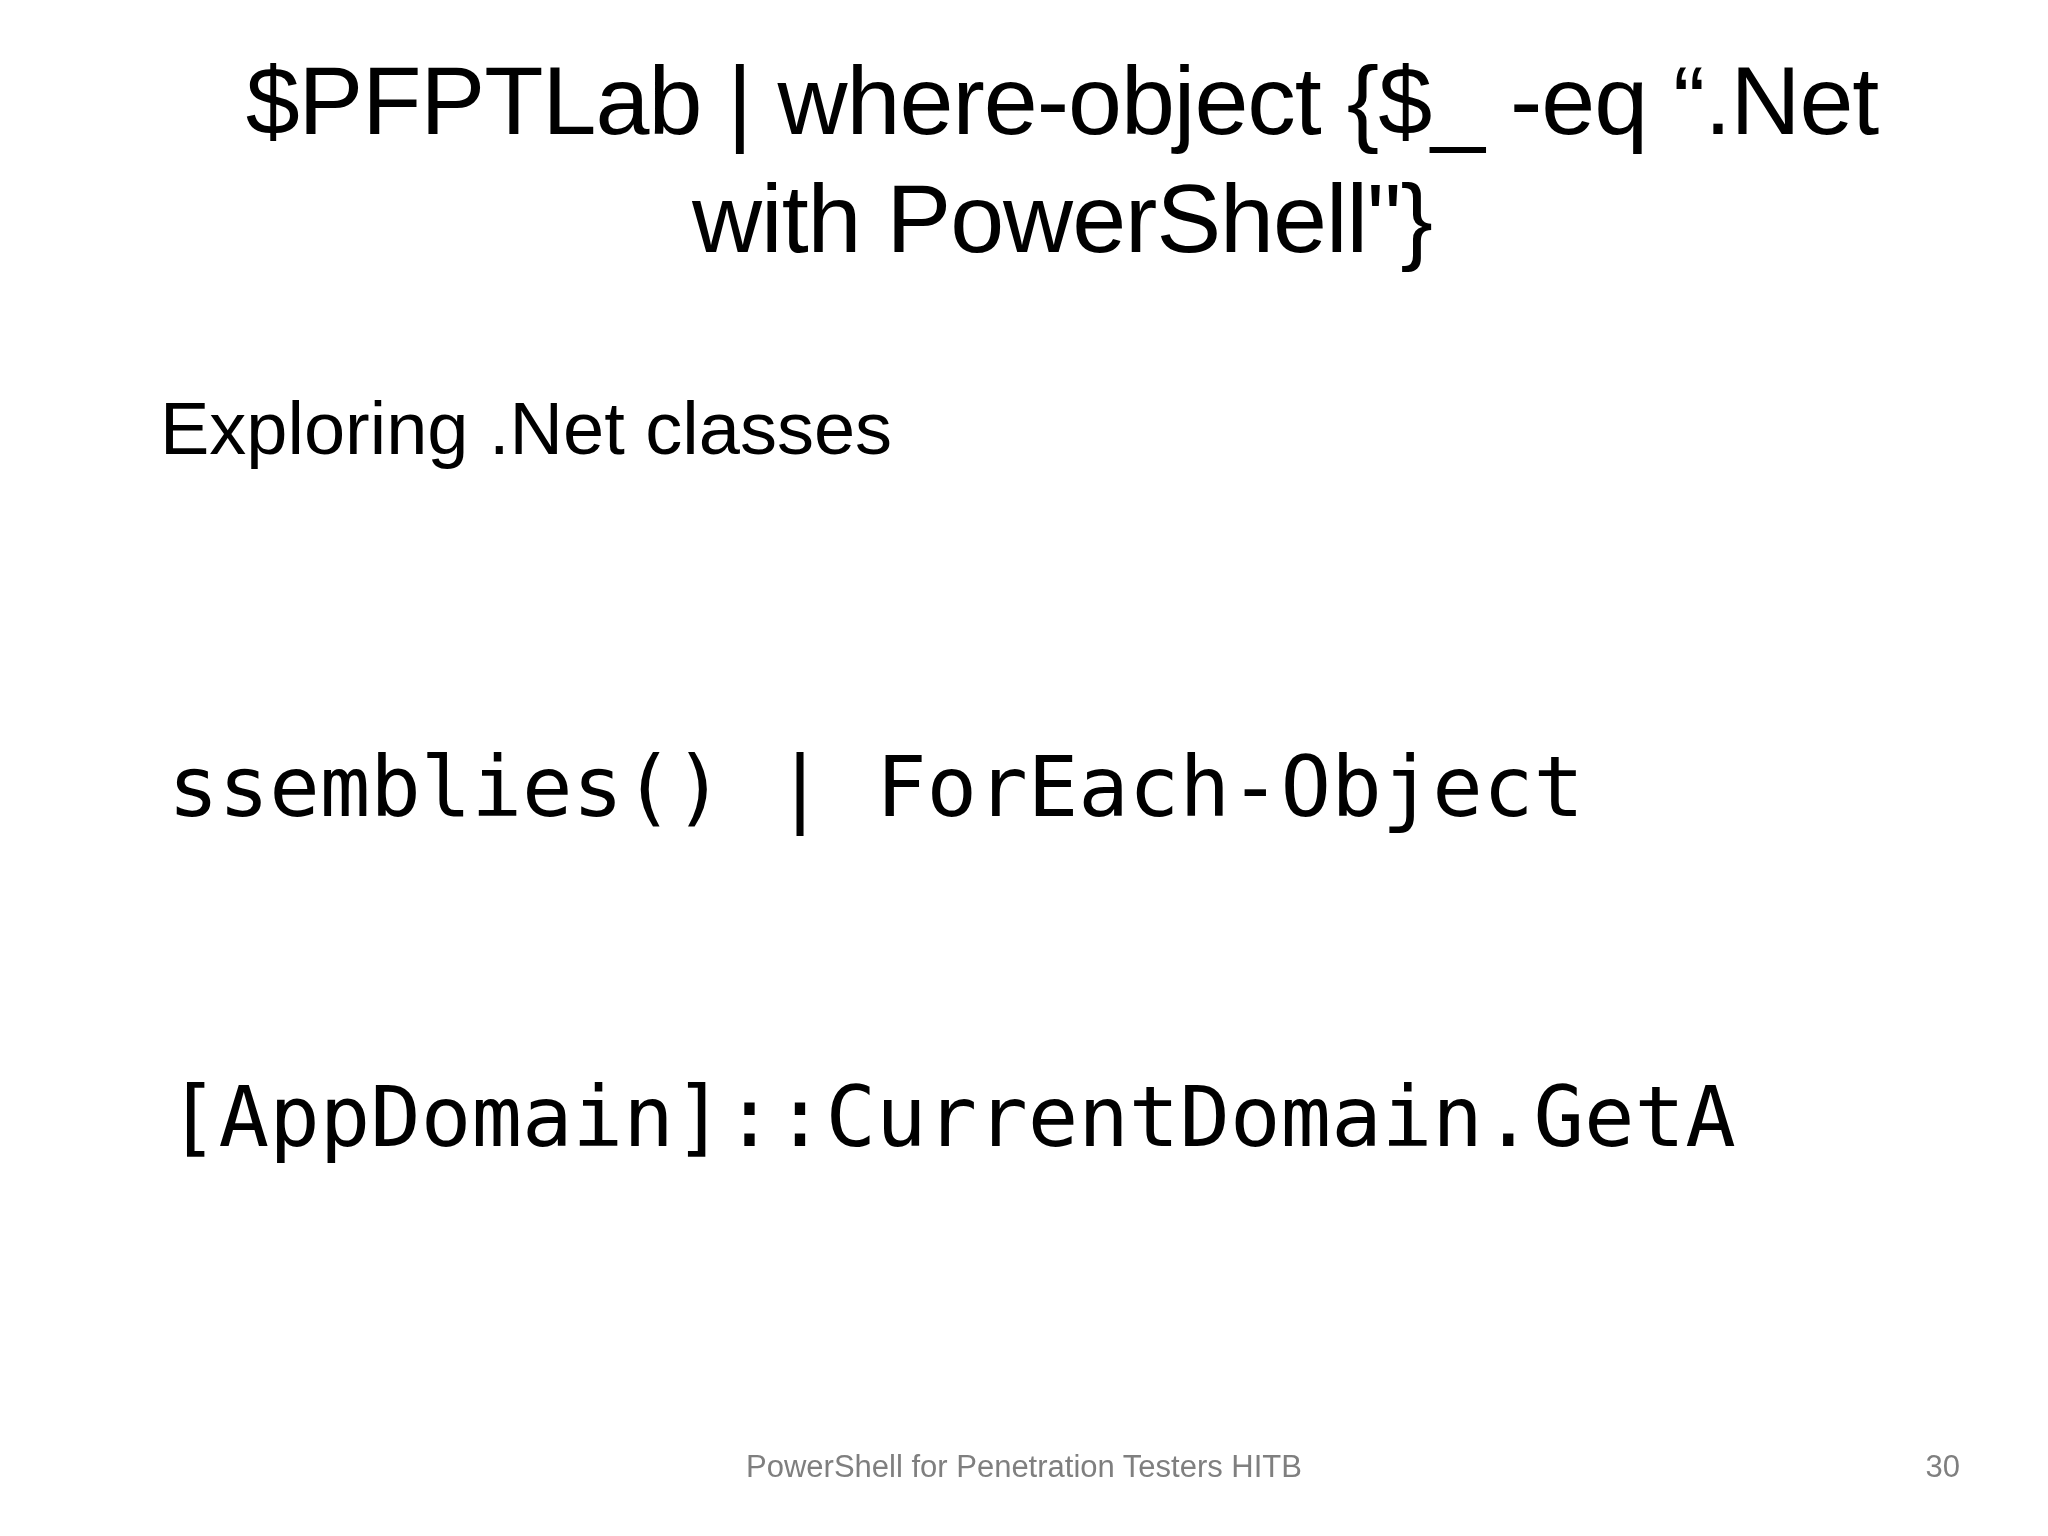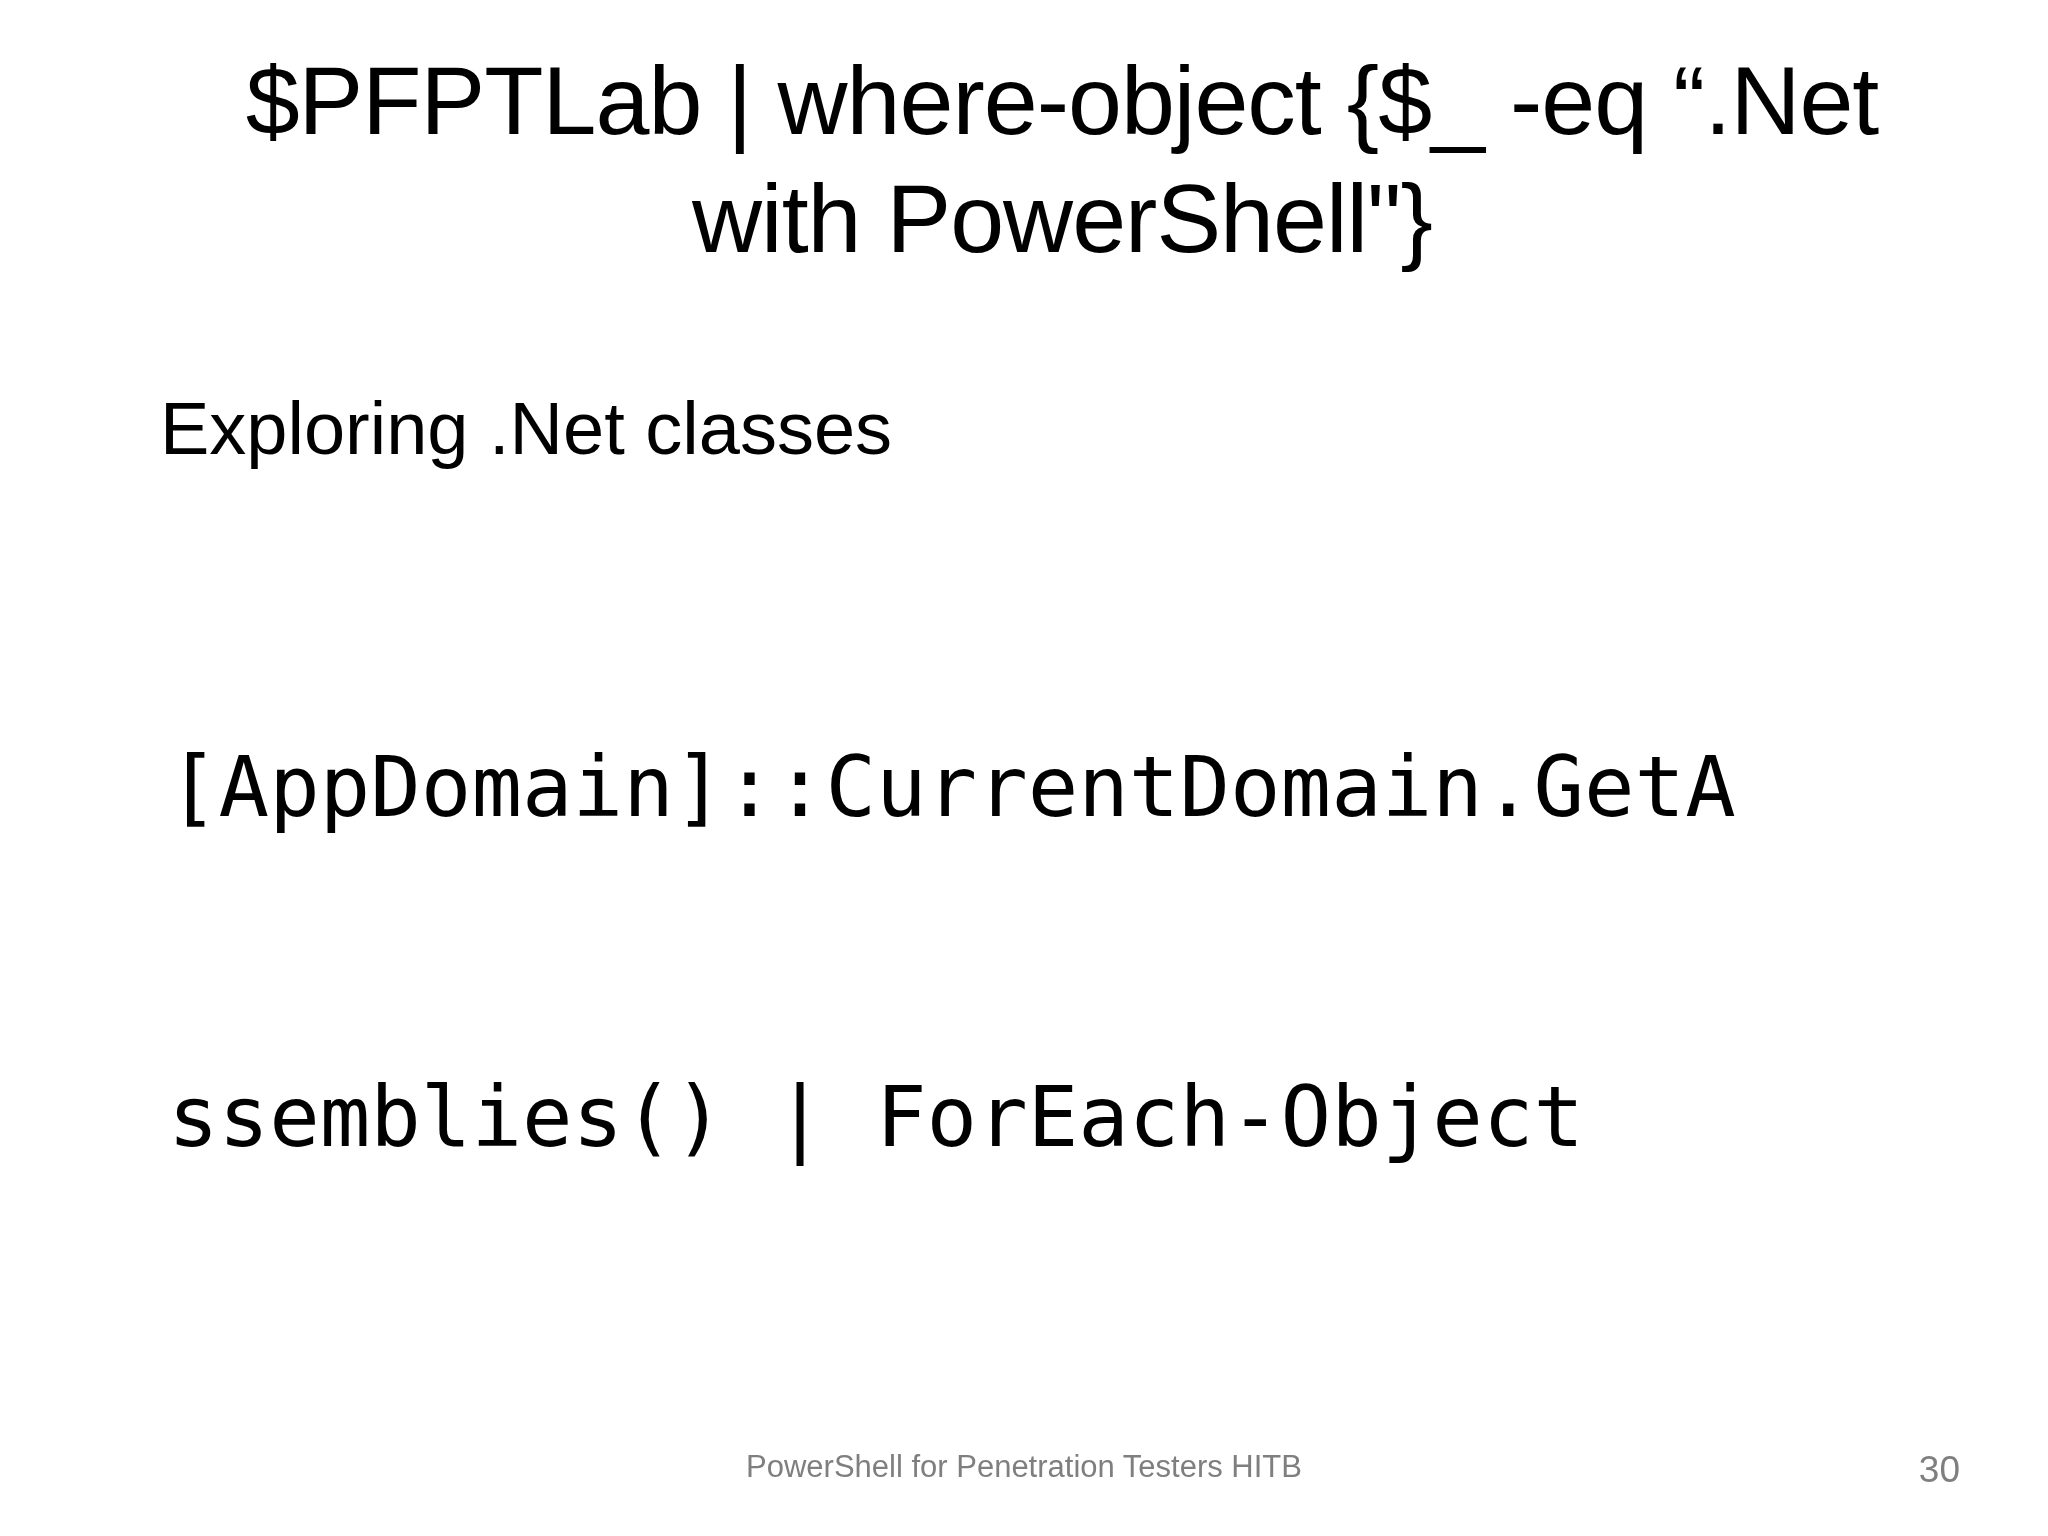--- a/index.html
+++ b/index.html
@@ -59,40 +59,40 @@
     text-align: center;
     color: #7f7f7f;
     font-size: 31px;
     line-height: 1.2;
   }
   .page-number {
     position: absolute;
     top: 1448px;
     right: 88px;
     color: #7f7f7f;
-    font-size: 37px;
+    font-size: 31px;
     line-height: 1.2;
     text-align: right;
   }
 </style>
 </head>
 <body>
 
 <div class="slide">
 
   <div class="title">
     <div>$PFPTLab | where-object {$_ -eq “.Net</div>
     <div>with PowerShell"}</div>
   </div>
 
   <div class="body-heading">Exploring .Net classes</div>
 
   <div class="code-block">
+    <div class="code-line">ssemblies() | ForEach-Object</div>
     <div class="code-line">[AppDomain]::CurrentDomain.GetA</div>
-    <div class="code-line">ssemblies() | ForEach-Object</div>
     
     
     
   </div>
 
   <div class="footer-text">PowerShell for Penetration Testers HITB</div>
 
   <div class="page-number">30</div>
 
 </div>

